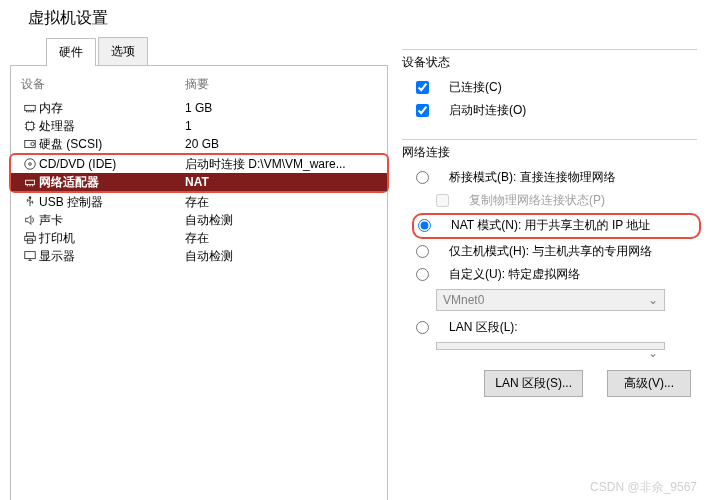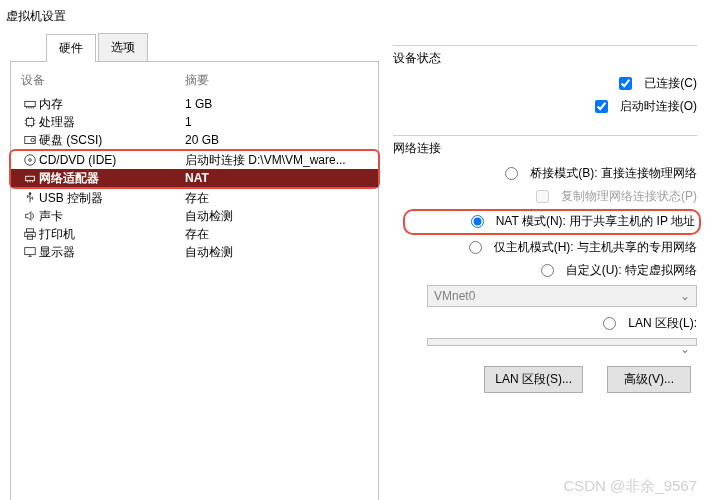--- a/index.html
+++ b/index.html
@@ -1,46 +1,46 @@
 <!DOCTYPE html>
 <html><head>
 <meta charset="utf-8">
 <style>
 * { box-sizing: border-box; font-family: "Microsoft YaHei", "SimSun", sans-serif; font-size: 12px; }
 body { margin: 0; background: #fff; }
 .window { width: 707px; height: 500px; background: #fff; }
-.title-bar { padding: 8px 6px; font-size: 12px; color: #000; }
+.title-bar { padding: 8px 28px; font-size: 16px; color: #000; }
 .content { display: flex; padding: 0 10px; }
 .left-panel { width: 378px; }
 .right-panel { flex: 1; padding: 8px 0 0 14px; }
 .tabs { display: flex; border-bottom: 1px solid #c0c0c0; }
 .tab { padding: 5px 12px; border: 1px solid #c0c0c0; border-bottom: none; background: #f0f0f0; margin-right: 2px; cursor: pointer; }
 .tab.active { background: #fff; position: relative; top: 1px; margin-left: 36px; }
 .device-list { border-left: 1px solid #c0c0c0; border-right: 1px solid #c0c0c0; border-bottom: 1px solid #c0c0c0; height: 440px; }
 .list-header { display: flex; padding: 10px 10px 6px 10px; color: #737373; }
 .col-device { width: 164px; }
 .col-summary { flex: 1; }
 .list-body { }
 .list-row { display: flex; align-items: center; padding: 1px 10px; height: 18px; cursor: pointer; }
 .list-row.selected { background: #7f1d1d; color: #fff; font-weight: bold; }
 .row-icon { width: 18px; display: inline-flex; align-items: center; justify-content: center; }
 .row-device { width: 146px; overflow: hidden; white-space: nowrap; }
 .row-summary { flex: 1; overflow: hidden; white-space: nowrap; text-overflow: ellipsis; }
 .section { border-top: 1px solid #d0d0d0; margin-top: 4px; padding-top: 12px; position: relative; margin-bottom: 20px; }
 .section-title { position: relative; top: -8px; background: #fff; display: inline-block; padding-right: 6px; }
 .section-body { padding-left: 14px; }
-.checkbox-row, .radio-row { display: flex; align-items: center; margin-bottom: 6px; gap: 8px; justify-content: flex-end; }
+.checkbox-row, .radio-row { display: flex; align-items: center; margin-bottom: 6px; gap: 16px; }
 .checkbox-row input, .radio-row input { margin: 0 4px 0 0; }
 .sub-option { margin-left: 20px; color: #a0a0a0; }
 .sub-option input { accent-color: #a0a0a0; }
-.select-box { width: 270px; padding: 3px 6px; border: 1px solid #c0c0c0; background: #f0f0f0; color: #808080; margin-left: 20px; }
+.select-box { width: 229px; padding: 3px 6px; border: 1px solid #c0c0c0; background: #f0f0f0; color: #808080; margin-left: 20px; }
 .buttons-row { display: flex; gap: 24px; justify-content: flex-end; padding-right: 6px; margin-top: 8px; }
 .btn { padding: 4px 10px; border: 1px solid #adadad; background: #e1e1e1; cursor: pointer; min-width: 84px; text-align: center; }
 .nat-highlight { border: 2px solid #e74c3c; border-radius: 10px; padding: 2px 4px; margin: -2px -4px; }
-.watermark { position: absolute; right: 10px; bottom: 4px; color: #d0d0d0; font-size: 15px; }
+.watermark { position: absolute; right: 10px; bottom: 4px; color: #d0d0d0; font-size: 12px; }
 svg { width: 14px; height: 14px; }
 .selected svg { filter: brightness(5); }
 </style>
 </head>
 <body>
 
 <div class="window">
   <div class="title-bar">虚拟机设置</div>
   <div class="content">
     <div class="left-panel">

